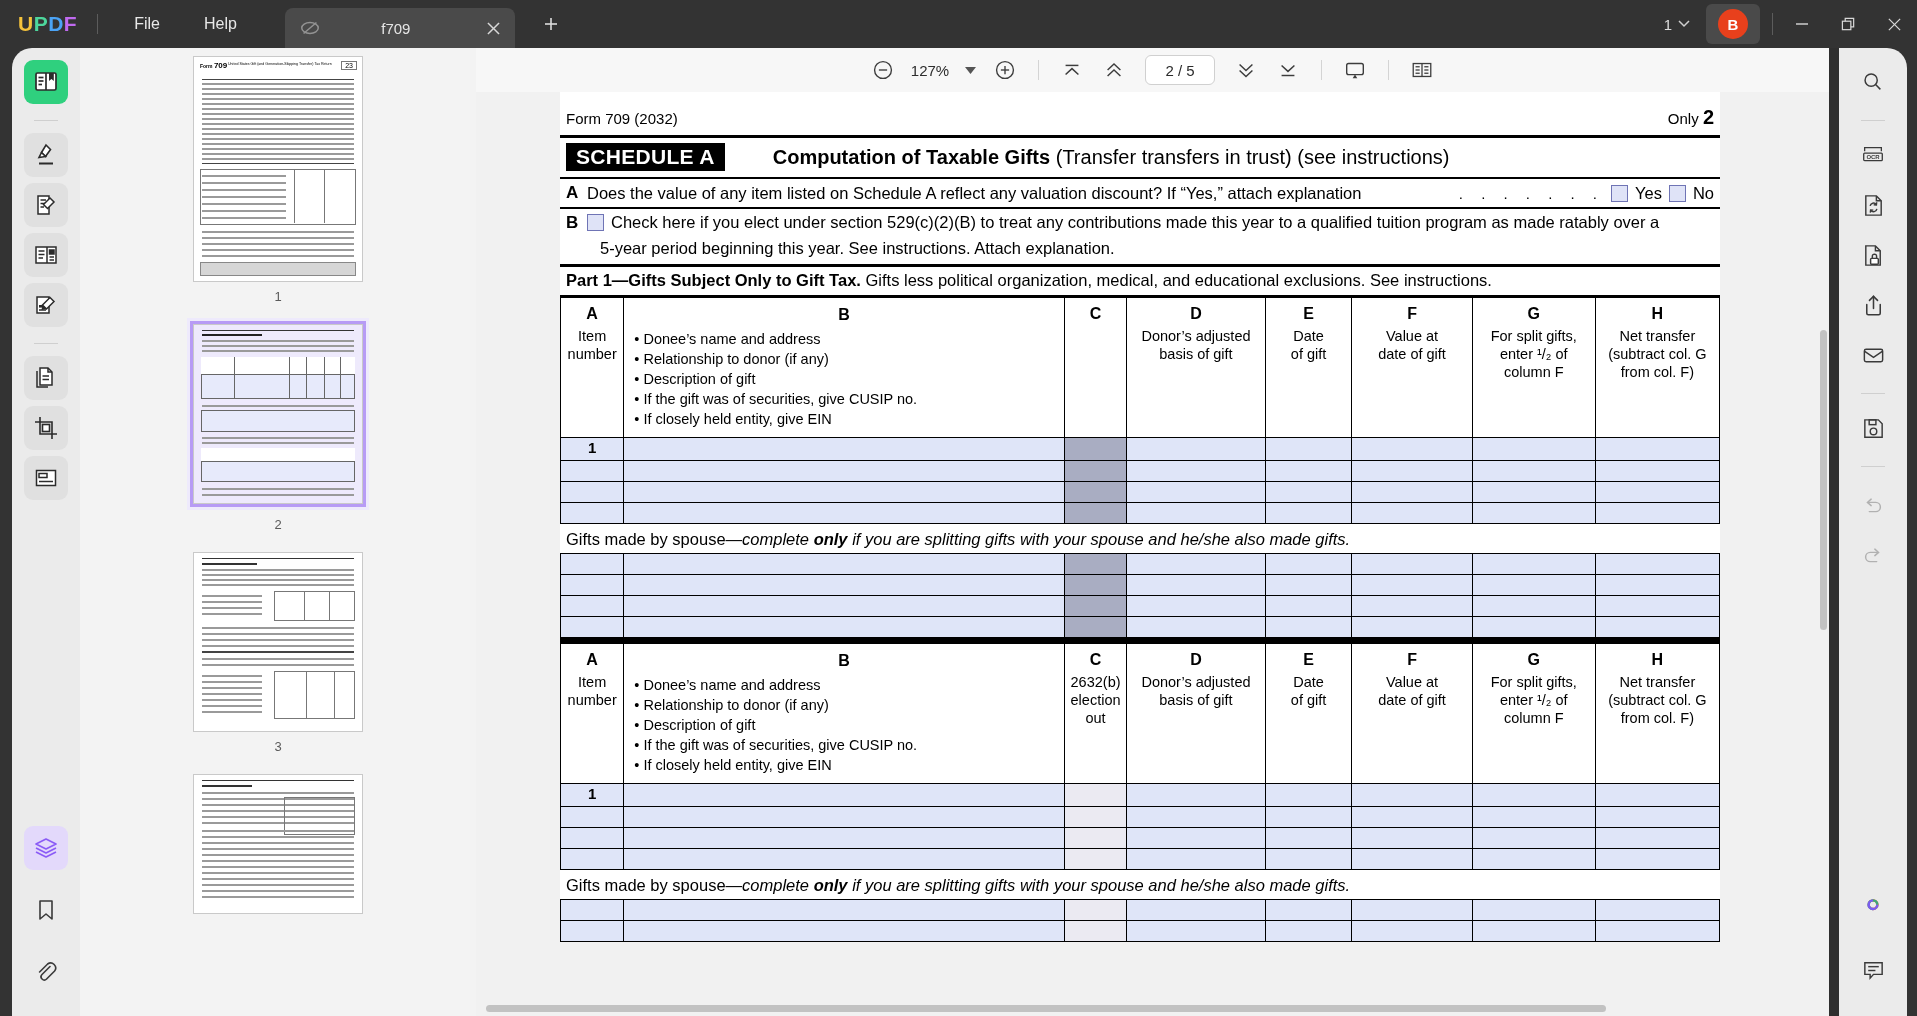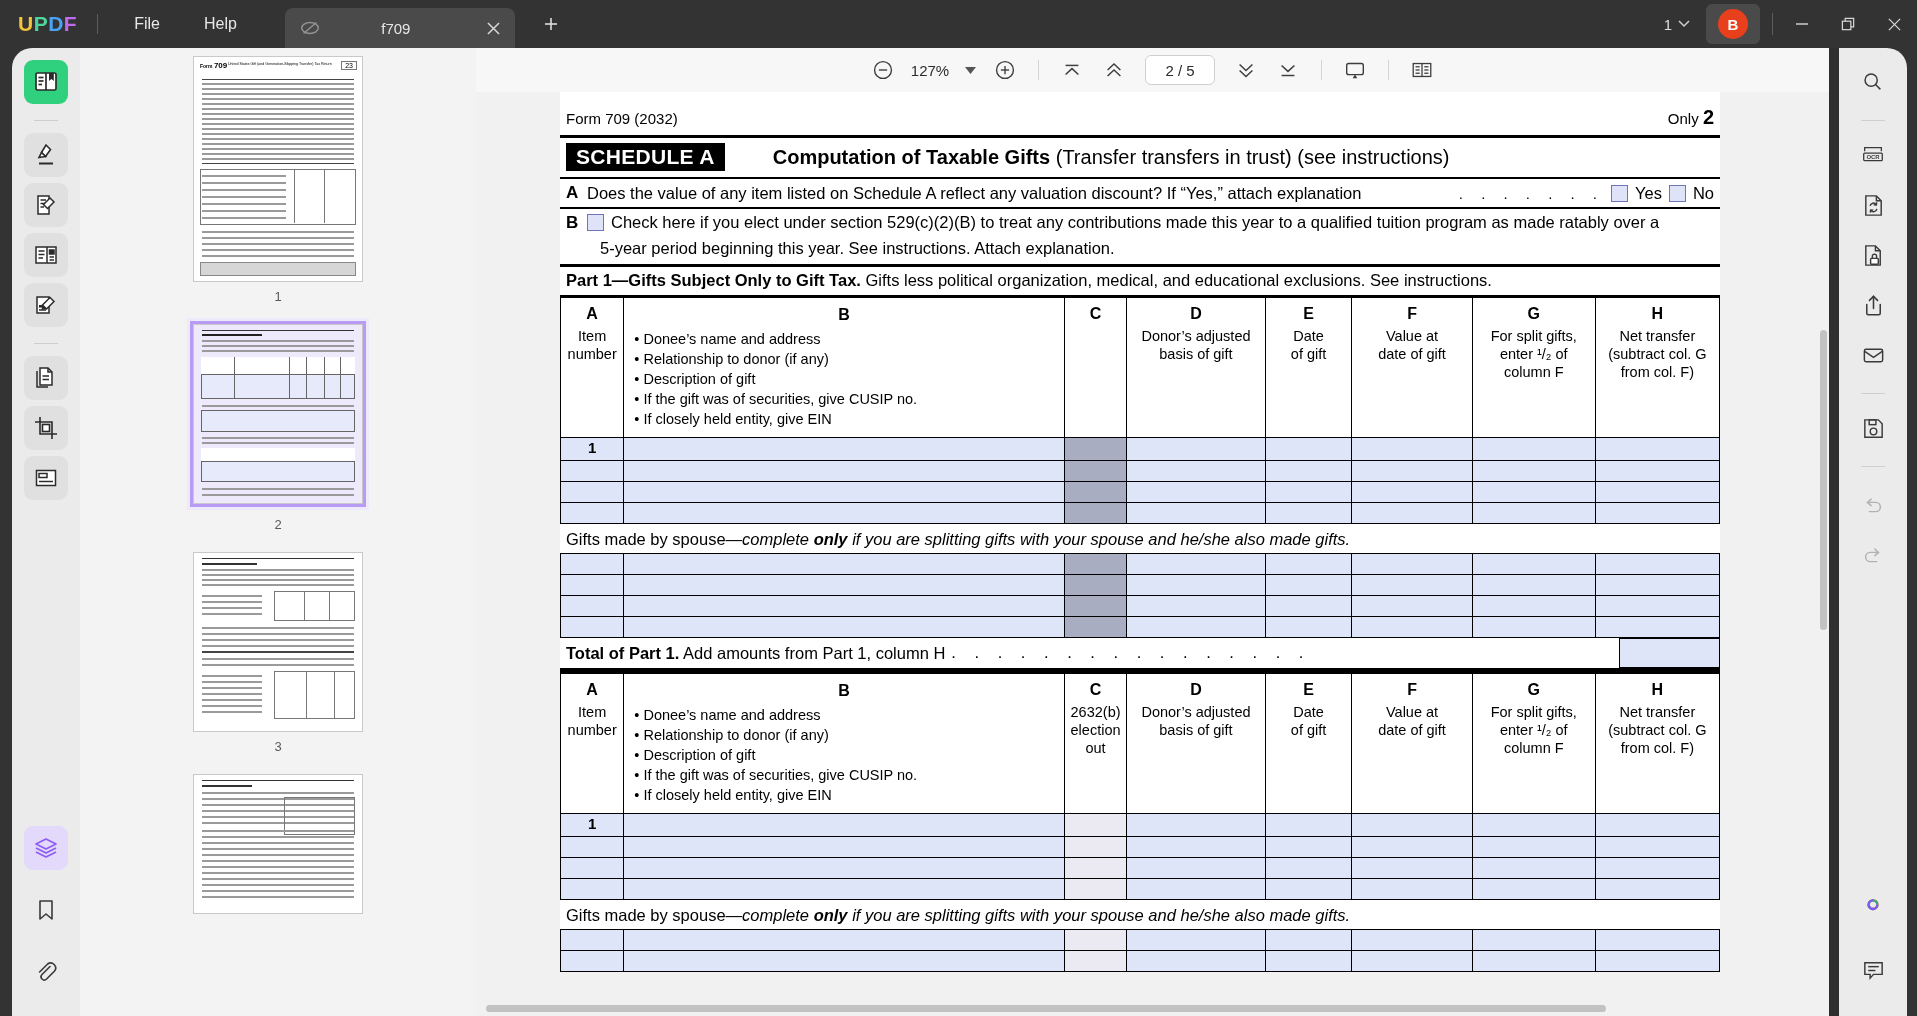--- a/index.html
+++ b/index.html
@@ -789,25 +789,20 @@
         <td class="grey"></td>
             <td></td>
         <td></td>
             <td></td>
         <td></td>
             <td></td>
       </tr>
     </tbody>
       </table>
 
-    <div class="total-row">
-      <span class="txt"><b>Total of Part 1.</b> <span>Add amounts from Part 1, column H</span></span>
-      <span class="leader">.   .   .   .   .   .   .   .   .   .   .   .   .   .   .   .</span>
-      <span class="amt"></span>
-    </div>
     <div class="hr-thick"></div>
 
     <div class="hr-med"></div>
 
     <table class="f709">
       <colgroup>
         <col style="width:52px">
           <col style="width:362px">
           <col style="width:51px">
           <col style="width:114px">

